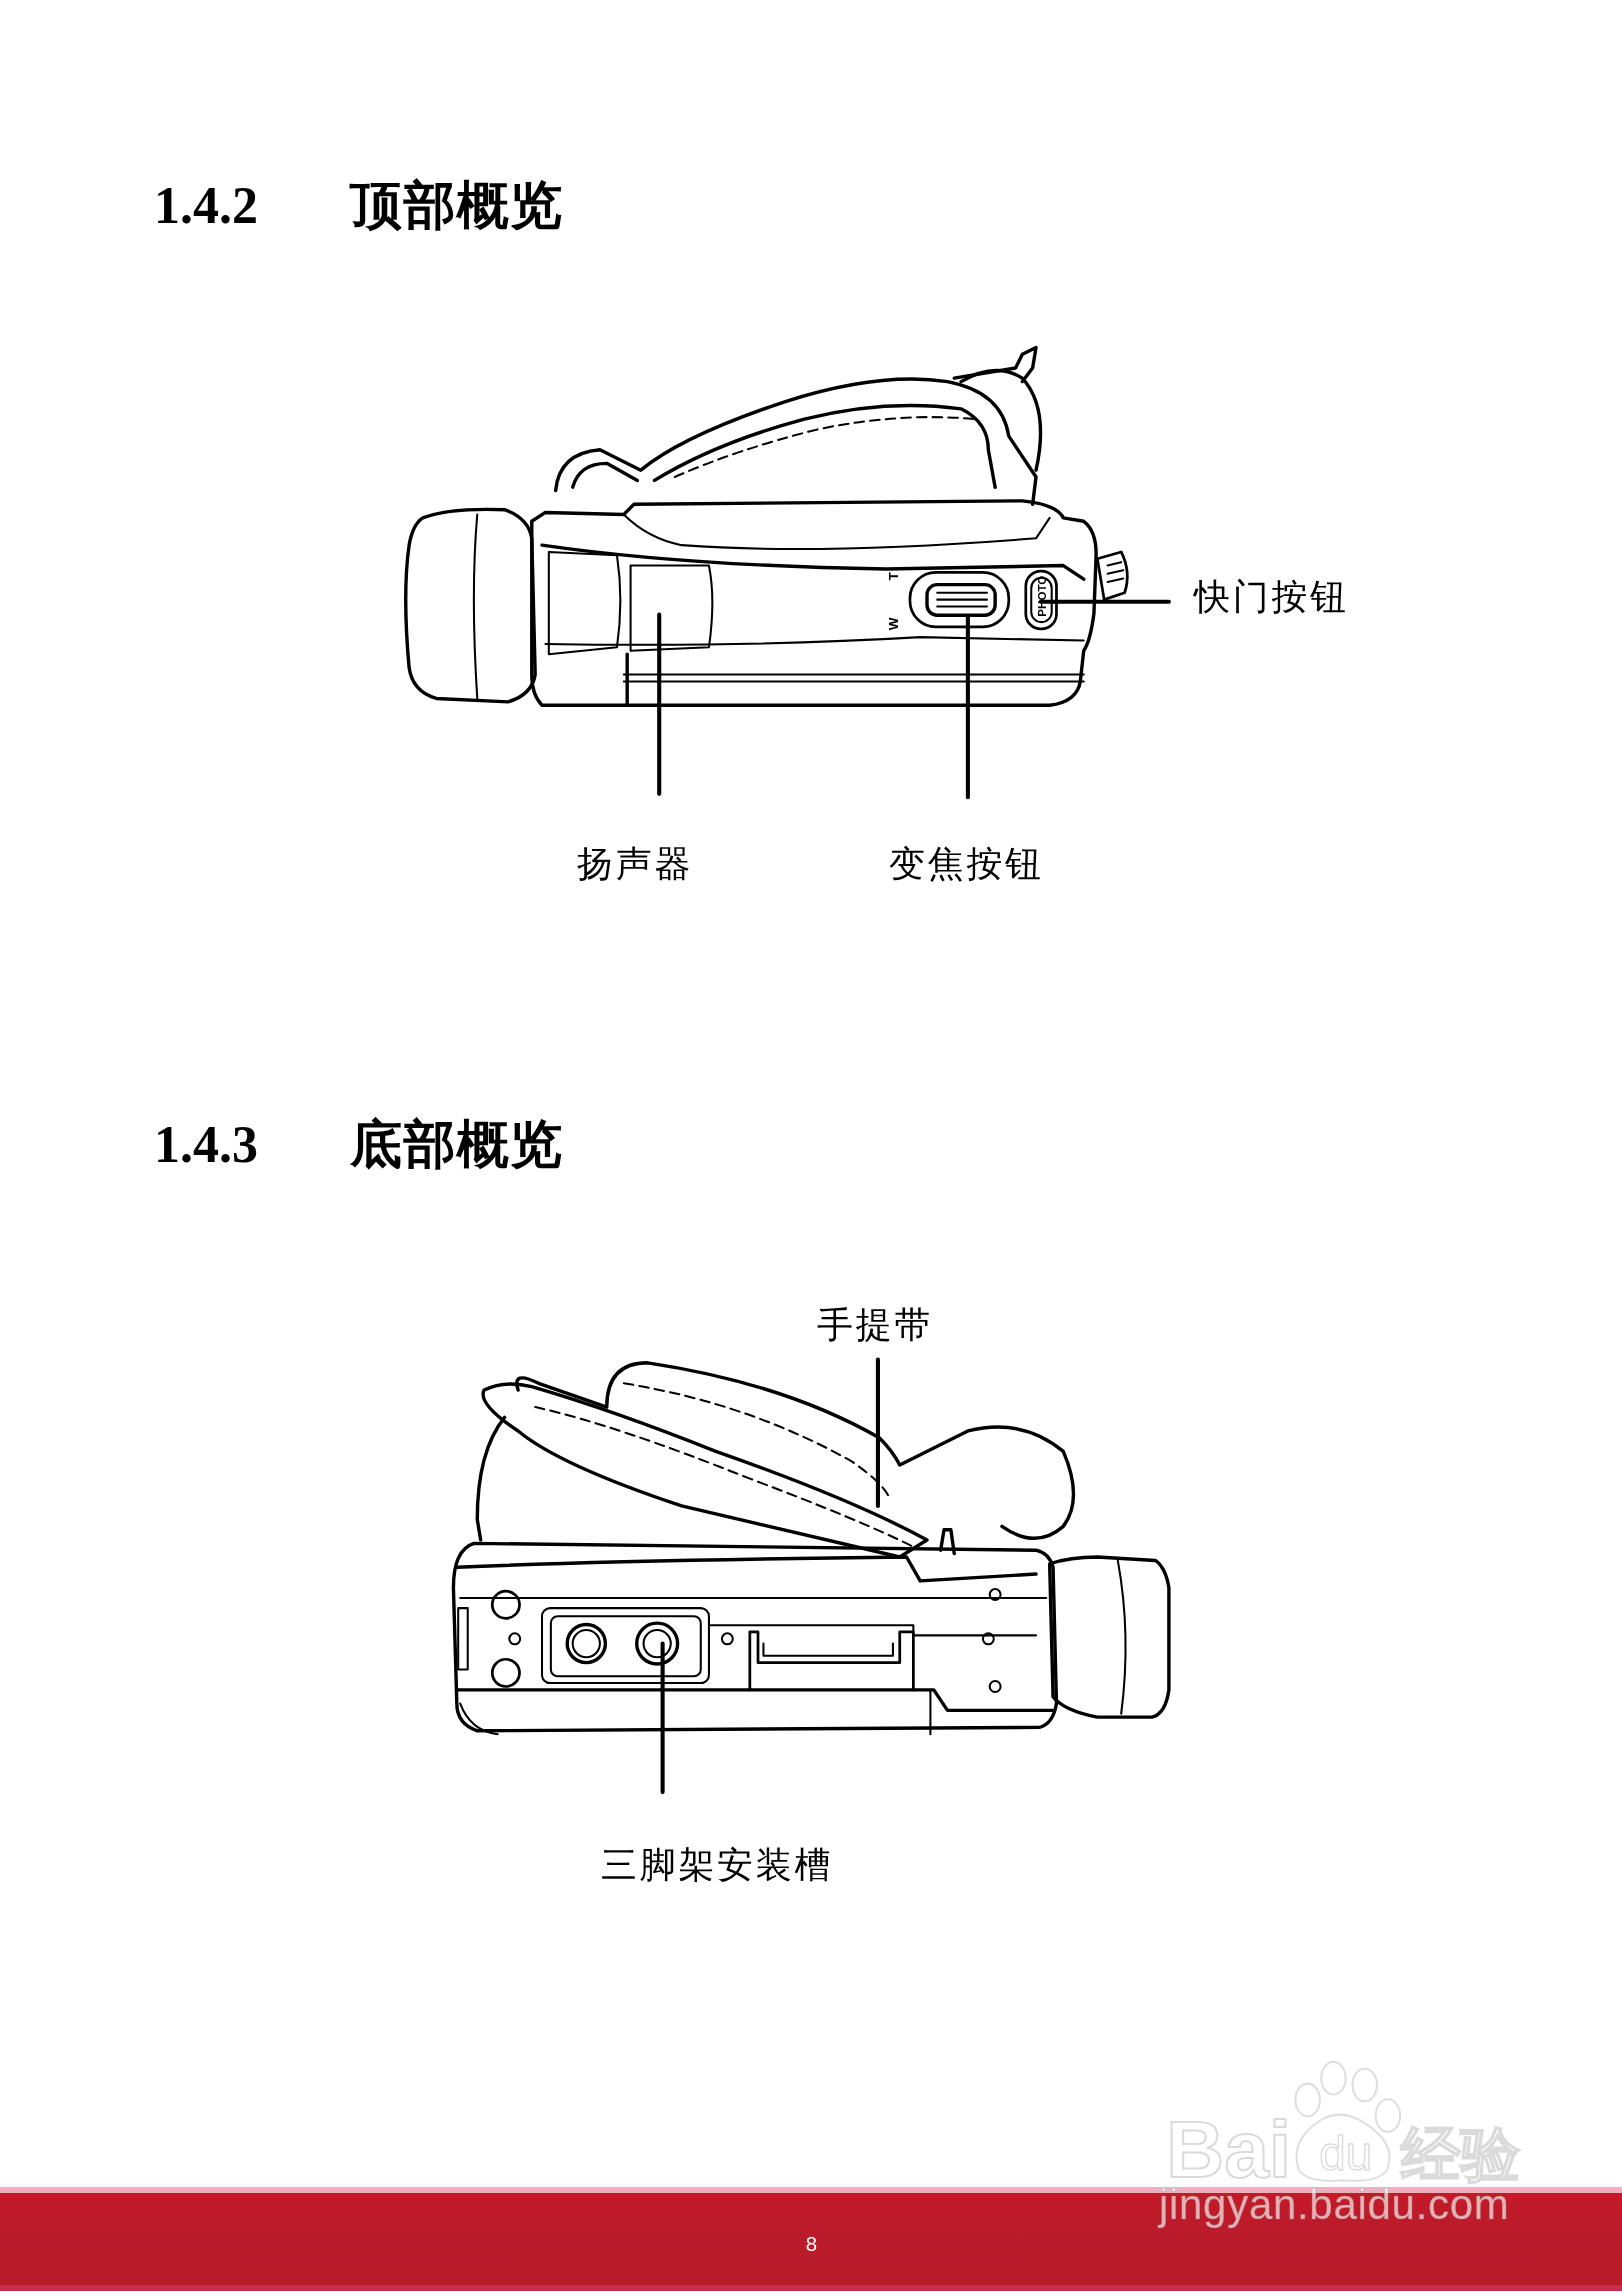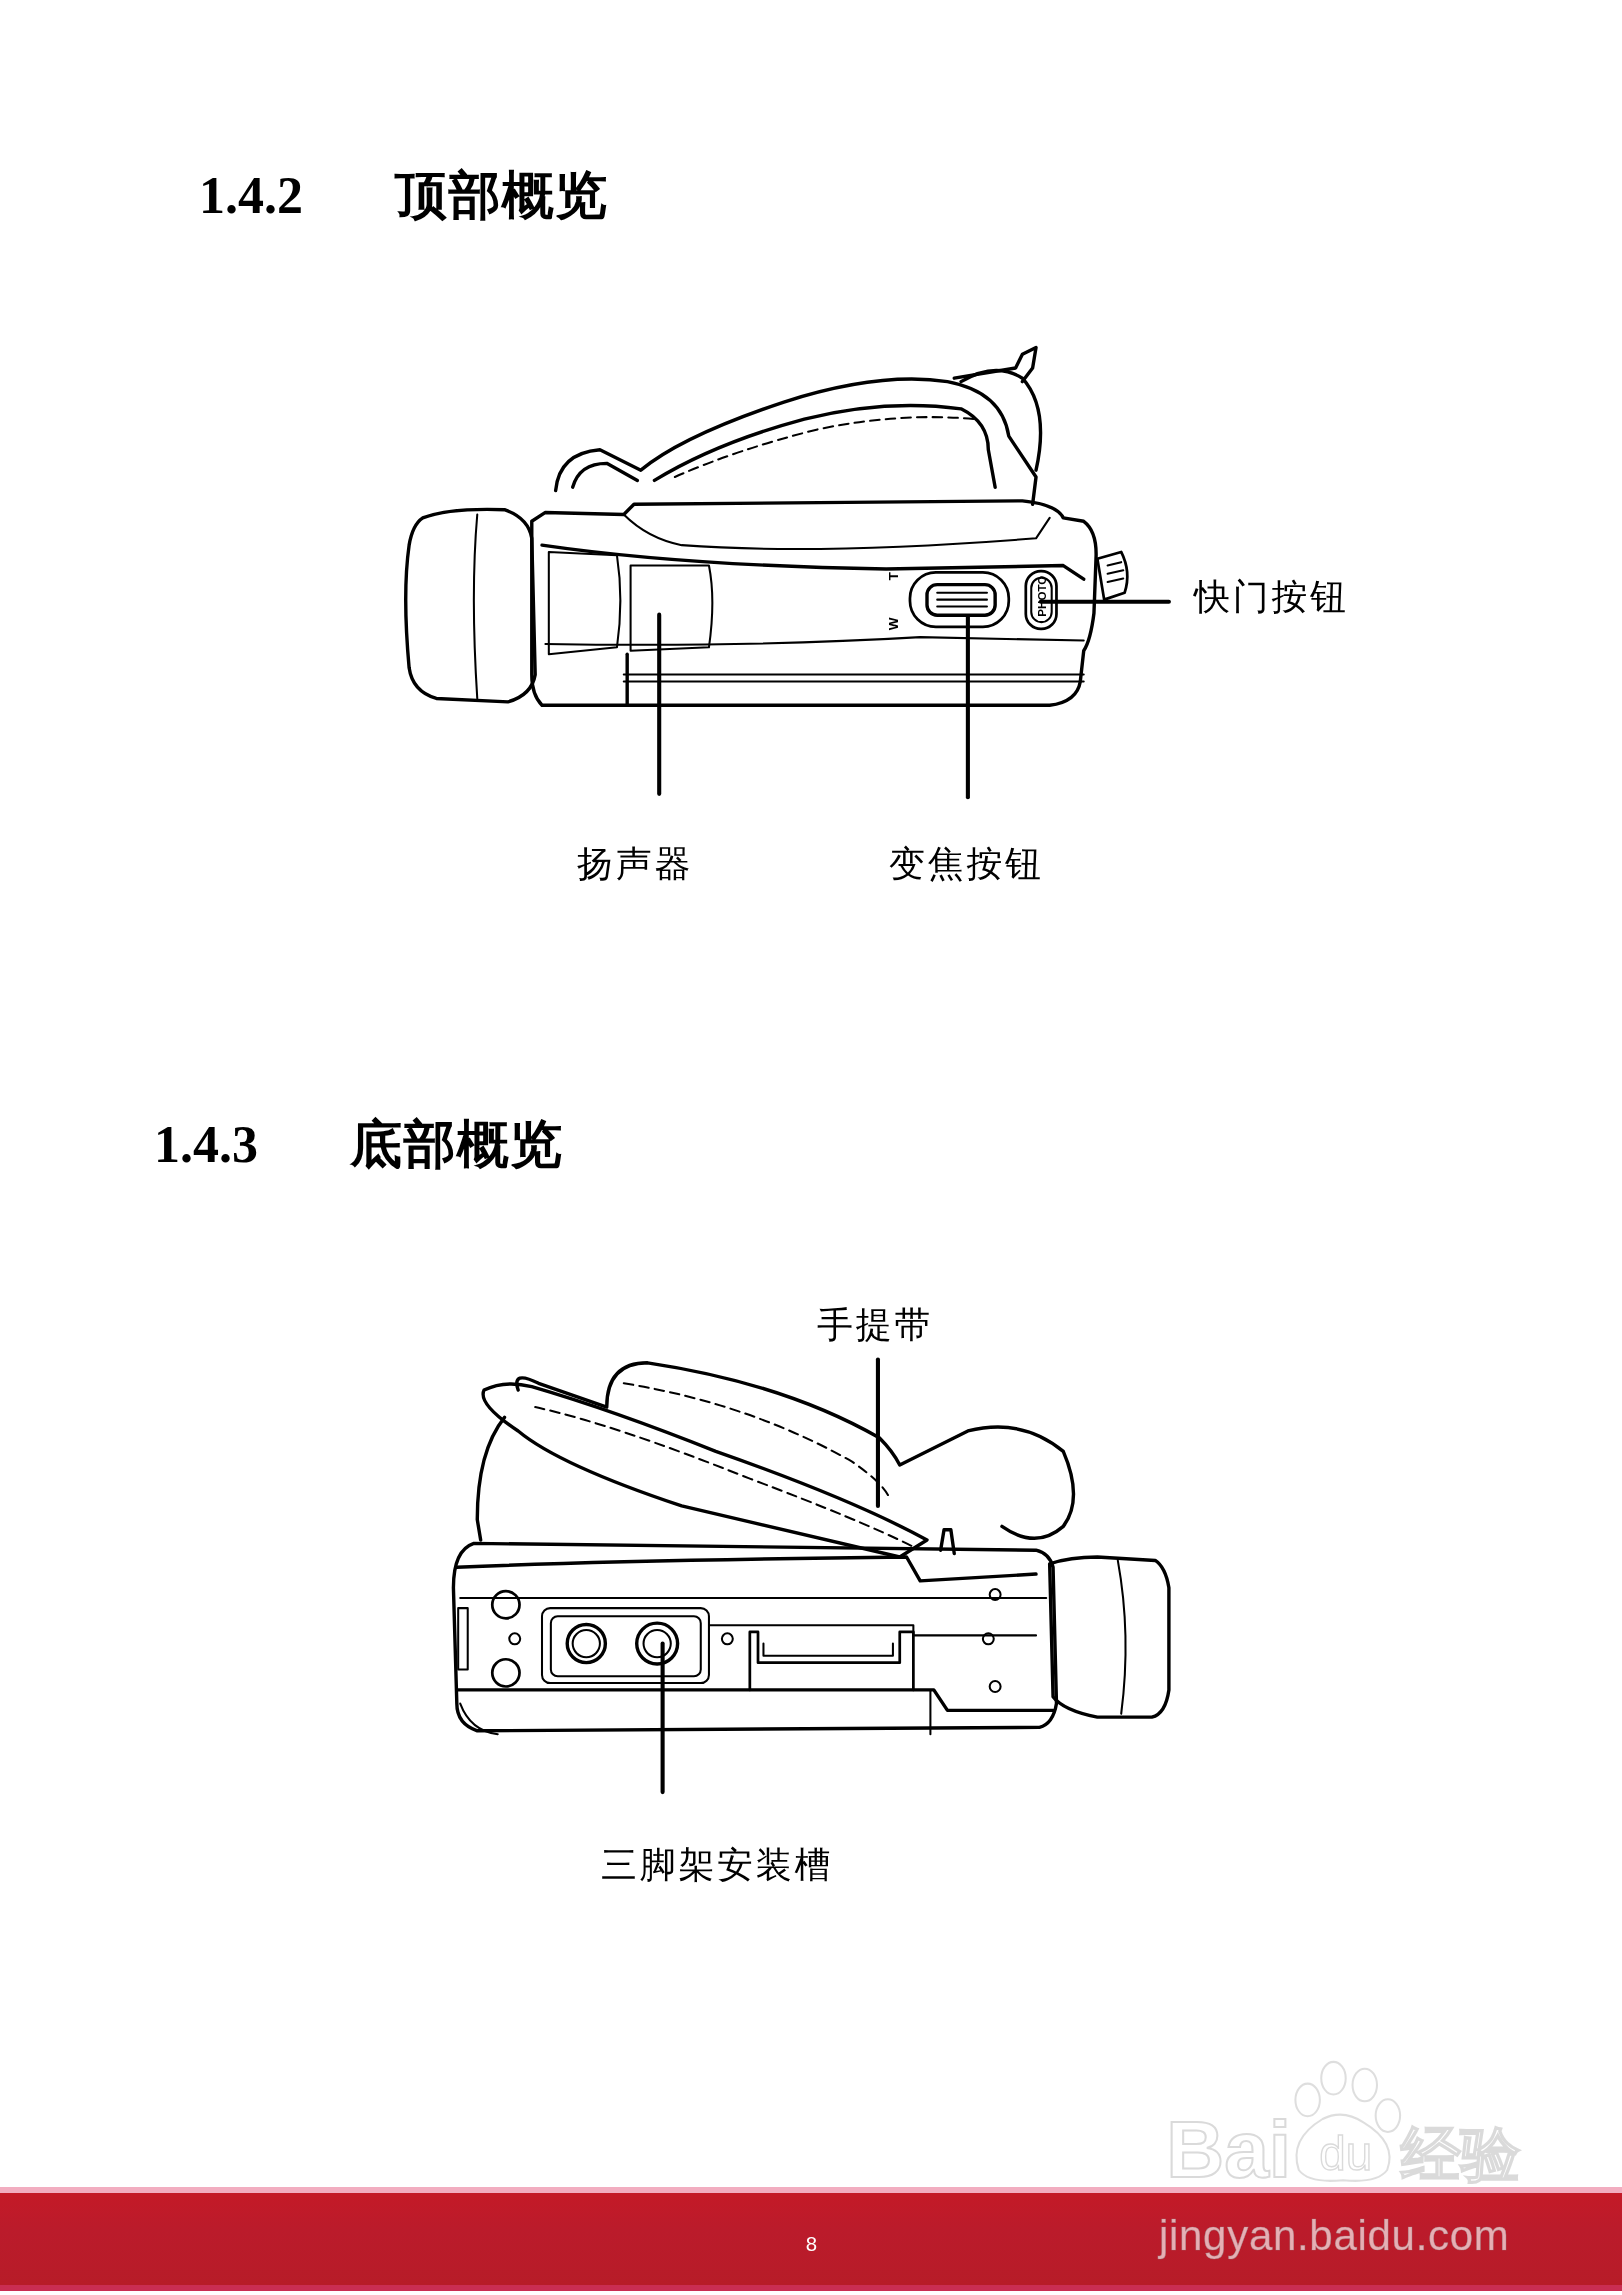--- a/index.html
+++ b/index.html
@@ -12,28 +12,28 @@
   svg { position: absolute; left: 0; top: 0; }
   .footer { position: absolute; left: 0; top: 2187px; width: 1623px; height: 104px; }
   .footer .stripe-top { position: absolute; left: 0; top: 0; width: 100%; height: 6.1px; background: #f2adc0; }
   .footer .band { position: absolute; left: 0; top: 6.1px; width: 100%; height: 92px;
                   background: linear-gradient(#c41a27, #bb1b2b 40%, #b71c28); }
   .footer .stripe-bot { position: absolute; left: 0; top: 98px; width: 100%; height: 6.1px; background: #c92d52; }
   .page-num { position: absolute; left: 0; width: 100%; top: 46px; text-align: center;
               color: #ffffff; font-family: "Liberation Sans", "DejaVu Sans", sans-serif; font-size: 20.4px; }
   .wm-logo { position: absolute; left: 1152px; top: 2051px; width: 382px; height: 136px; opacity: 0.55; }
   .wm-url { position: absolute; left: 1159px; top: 2181px; font-family: "Liberation Sans", "DejaVu Sans", sans-serif;
-            font-size: 42px; color: rgba(255,255,255,0.65); letter-spacing: 0.7px; margin-top: 31px; -webkit-text-stroke: 0.7px rgba(150,150,150,0.5); }
+            font-size: 42px; color: rgba(255,255,255,0.65); letter-spacing: 0.7px; -webkit-text-stroke: 0.7px rgba(150,150,150,0.5); }
   .wm-brand { font-family: "Liberation Sans", "DejaVu Sans", sans-serif; font-size: 118px; font-weight: bold;
               fill: #ffffff; stroke: #bdbdbd; stroke-width: 3; }
 </style>
 </head>
 <body>
 
-<div class="heading" style="top:169px;margin-left:45px;">
+<div class="heading" style="top:179px;">
   <span class="num">1.4.2</span><span class="title">顶部概览</span>
 </div>
 
 <svg width="1623" height="2295" viewBox="0 0 2381 3368">
   <g fill="none" stroke="#000" stroke-width="5" stroke-linejoin="round" stroke-linecap="round">
 
     <path d="M815 720 Q820 665 880 660 L940 690 Q1000 640 1150 590 Q1290 545 1390 560 Q1470 575 1480 640 L1520 700 L1515 740"></path>
     <path d="M840 715 Q850 680 890 680 L935 705"></path>
     <path d="M960 705 Q1050 650 1180 615 Q1300 585 1410 600 Q1450 620 1450 660 L1460 715"></path>
     <path d="M990 700 Q1080 660 1200 630 Q1320 605 1430 615" stroke-dasharray="14 9" stroke-width="3"></path>

